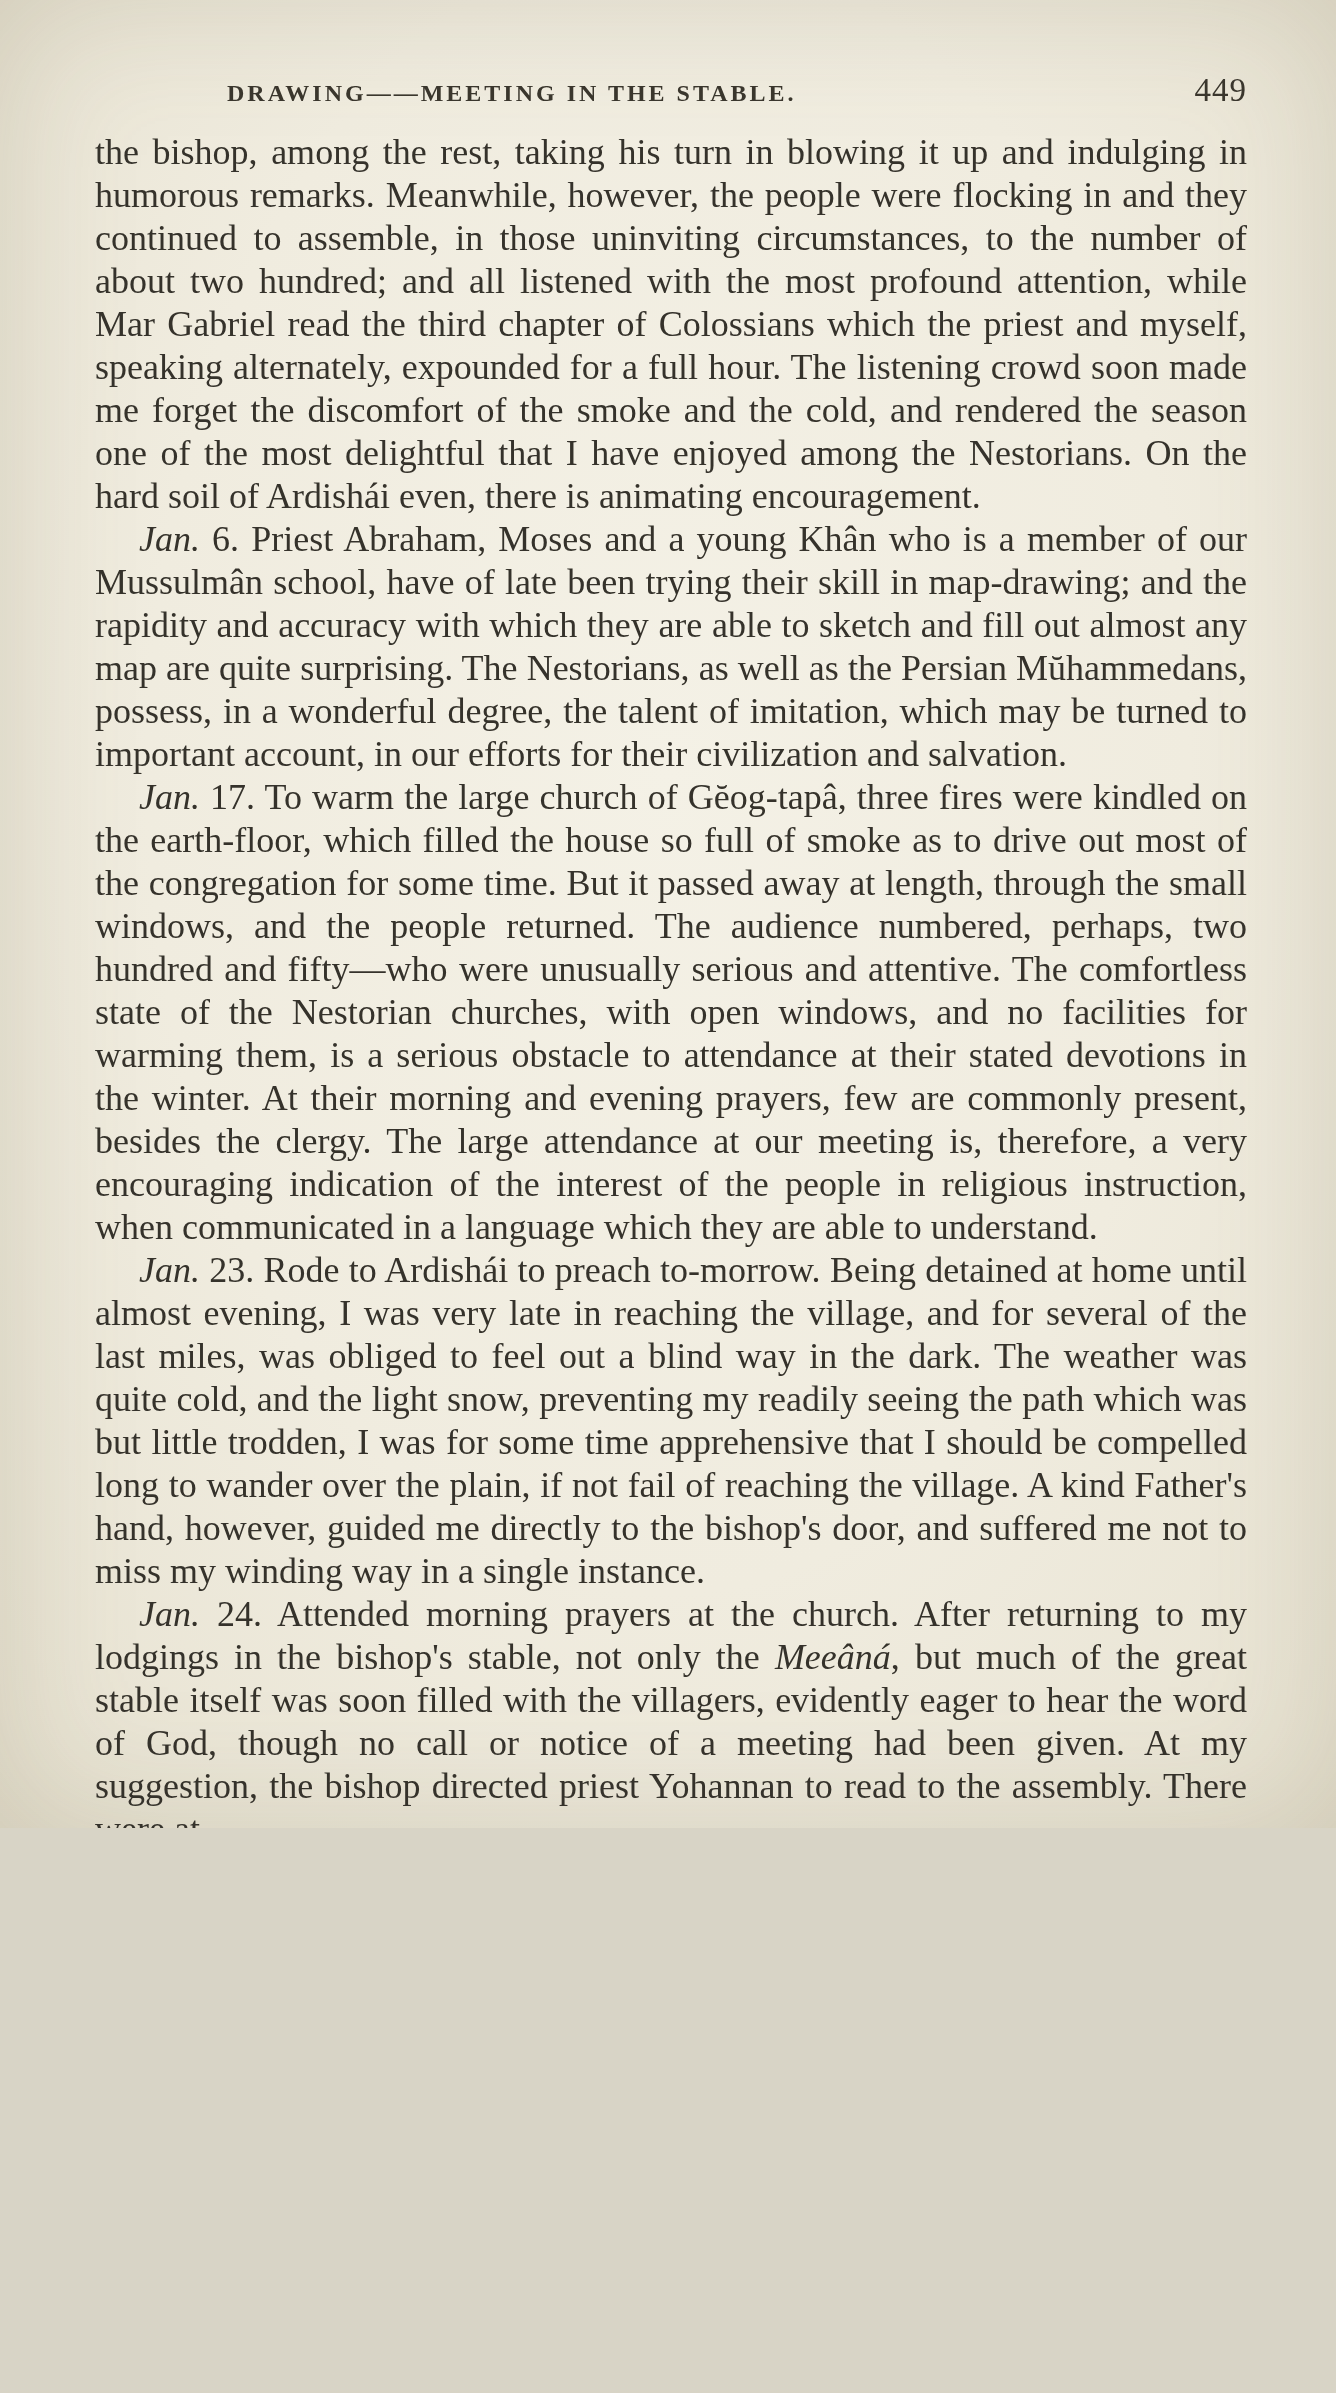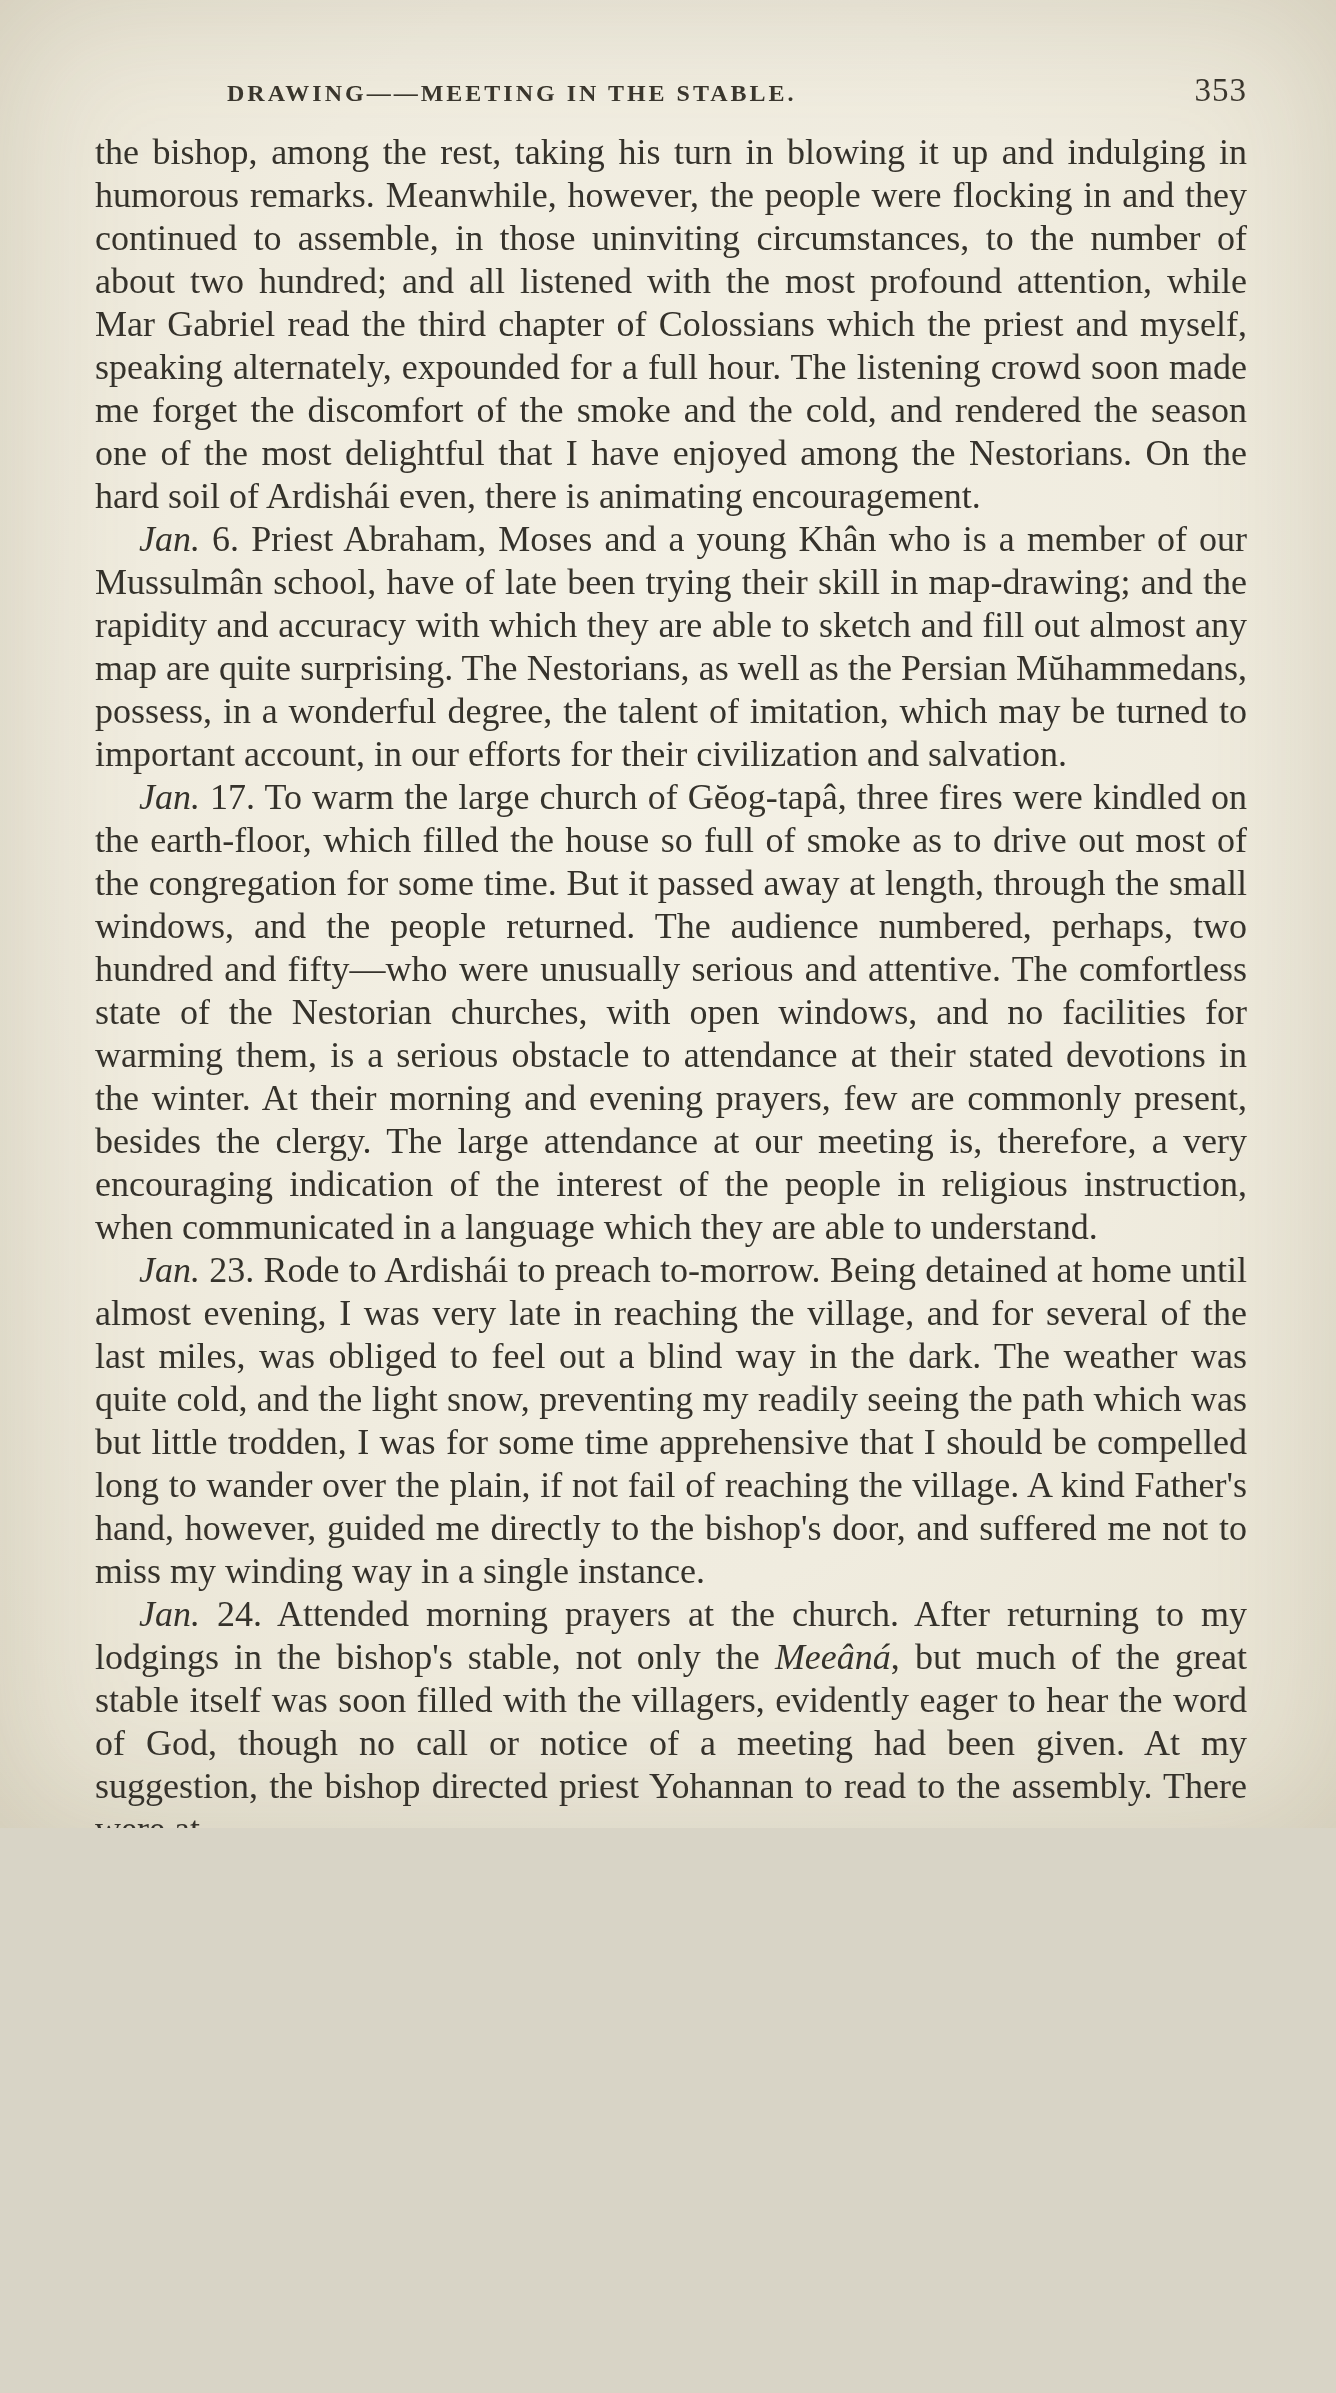--- a/index.html
+++ b/index.html
@@ -52,21 +52,21 @@
       color: #35322b;
     }
   </style>
 </head>
 <body>
 
 <div class="page">
 
   <div class="header">
     <div class="running-head">DRAWING——MEETING IN THE STABLE.</div>
-    <div class="page-number">353</div>
+    <div class="page-number">449</div>
   </div>
 
   <div class="text-block">
       <p class="para"><span>the bishop, among the rest, taking his turn in blowing it up and indulging in humorous remarks. Meanwhile, however, the people were flocking in and they continued to assemble, in those uninviting circumstances, to the number of about two hundred; and all listened with the most profound attention, while Mar Gabriel read the third chapter of Colossians which the priest and myself, speaking alternately, expounded for a full hour. The listening crowd soon made me forget the discomfort of the smoke and the cold, and rendered the season one of the most delightful that I have enjoyed among the Nestorians. On the hard soil of Ardishái even, there is animating encouragement.</span></p>
       <p class="para indent"><span class="italic">Jan.</span><span> 6.  Priest Abraham, Moses and a young Khân who is a member of our Mussulmân school, have of late been trying their skill in map-drawing; and the rapidity and accuracy with which they are able to sketch and fill out almost any map are quite surprising. The Nestorians, as well as the Persian Mŭhammedans, possess, in a wonderful degree, the talent of imitation, which may be turned to important account, in our efforts for their civilization and salvation.</span></p>
       <p class="para indent"><span class="italic">Jan.</span><span> 17.  To warm the large church of Gĕog-tapâ, three fires were kindled on the earth-floor, which filled the house so full of smoke as to drive out most of the congregation for some time. But it passed away at length, through the small windows, and the people returned. The audience numbered, perhaps, two hundred and fifty—who were unusually serious and attentive. The comfortless state of the Nestorian churches, with open windows, and no facilities for warming them, is a serious obstacle to attendance at their stated devotions in the winter. At their morning and evening prayers, few are commonly present, besides the clergy. The large attendance at our meeting is, therefore, a very encouraging indication of the interest of the people in religious instruction, when communicated in a language which they are able to understand.</span></p>
       <p class="para indent"><span class="italic">Jan.</span><span> 23.  Rode to Ardishái to preach to-morrow. Being detained at home until almost evening, I was very late in reaching the village, and for several of the last miles, was obliged to feel out a blind way in the dark. The weather was quite cold, and the light snow, preventing my readily seeing the path which was but little trodden, I was for some time apprehensive that I should be compelled long to wander over the plain, if not fail of reaching the village. A kind Father's hand, however, guided me directly to the bishop's door, and suffered me not to miss my winding way in a single instance.</span></p>
       <p class="para indent"><span class="italic">Jan.</span><span> 24.  Attended morning prayers at the church. After returning to my lodgings in the bishop's stable, not only the </span><span class="italic">Meeâná</span><span>, but much of the great stable itself was soon filled with the villagers, evidently eager to hear the word of God, though no call or notice of a meeting had been given. At my suggestion, the bishop directed priest Yohannan to read to the assembly. There were at</span></p>
     </div>
 

